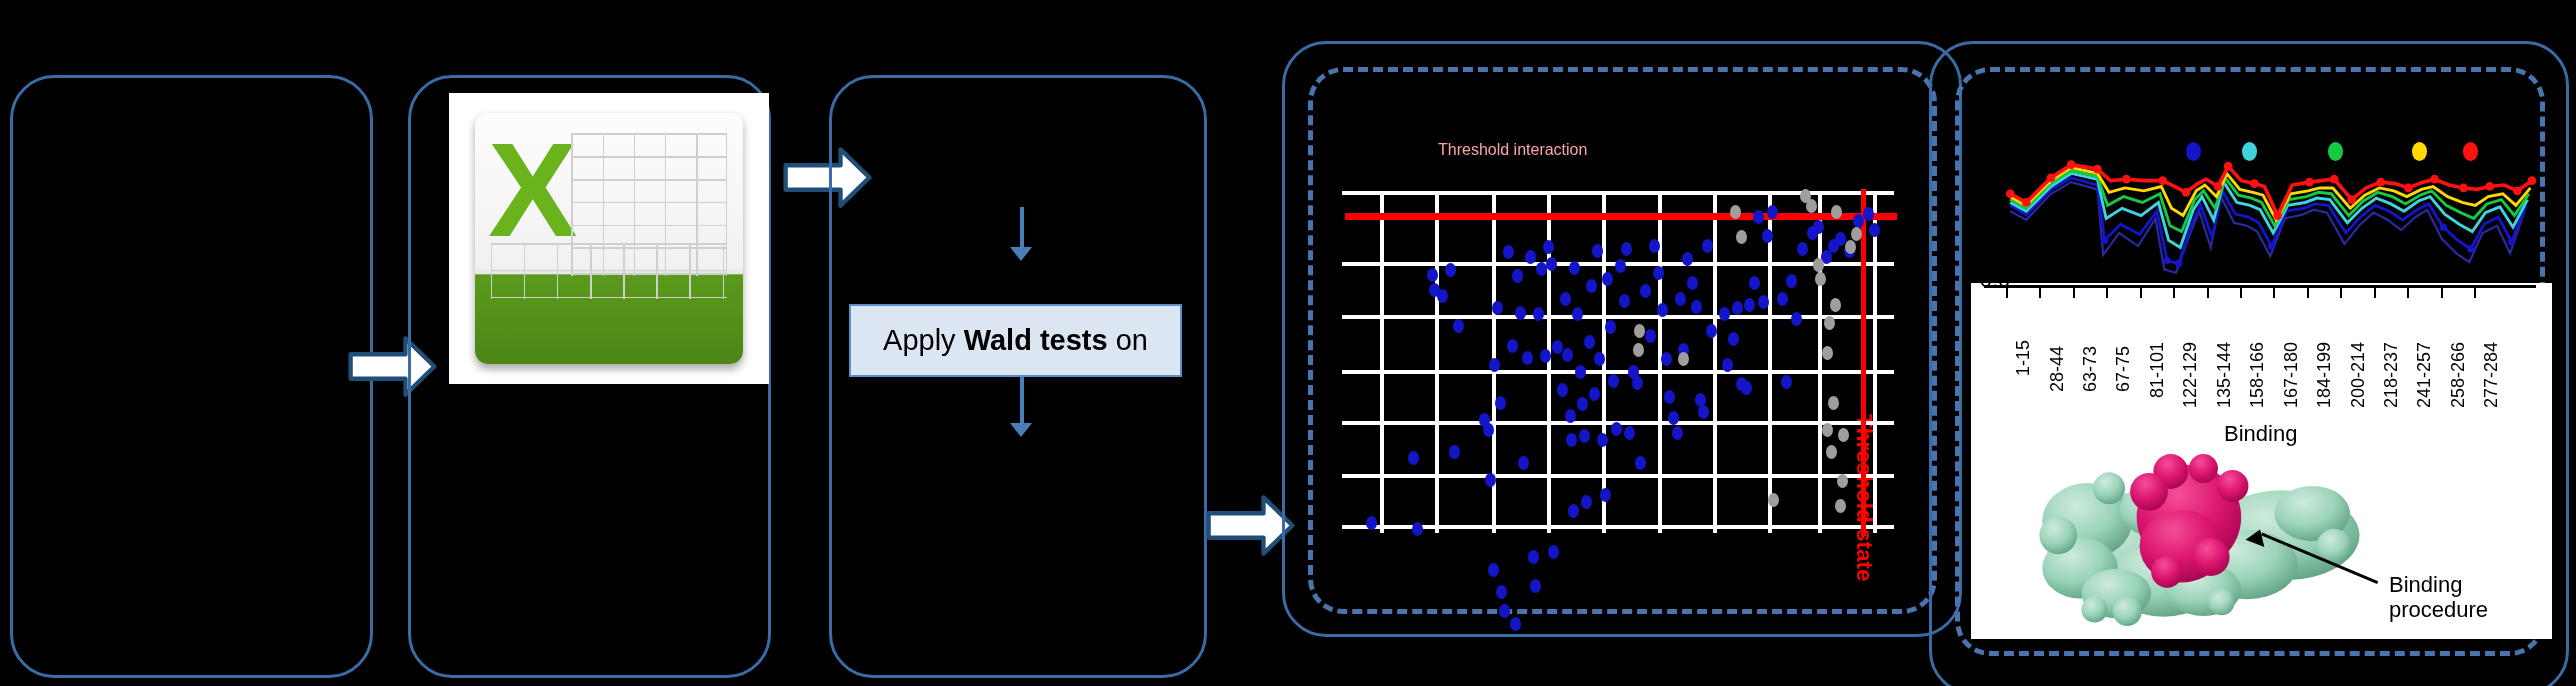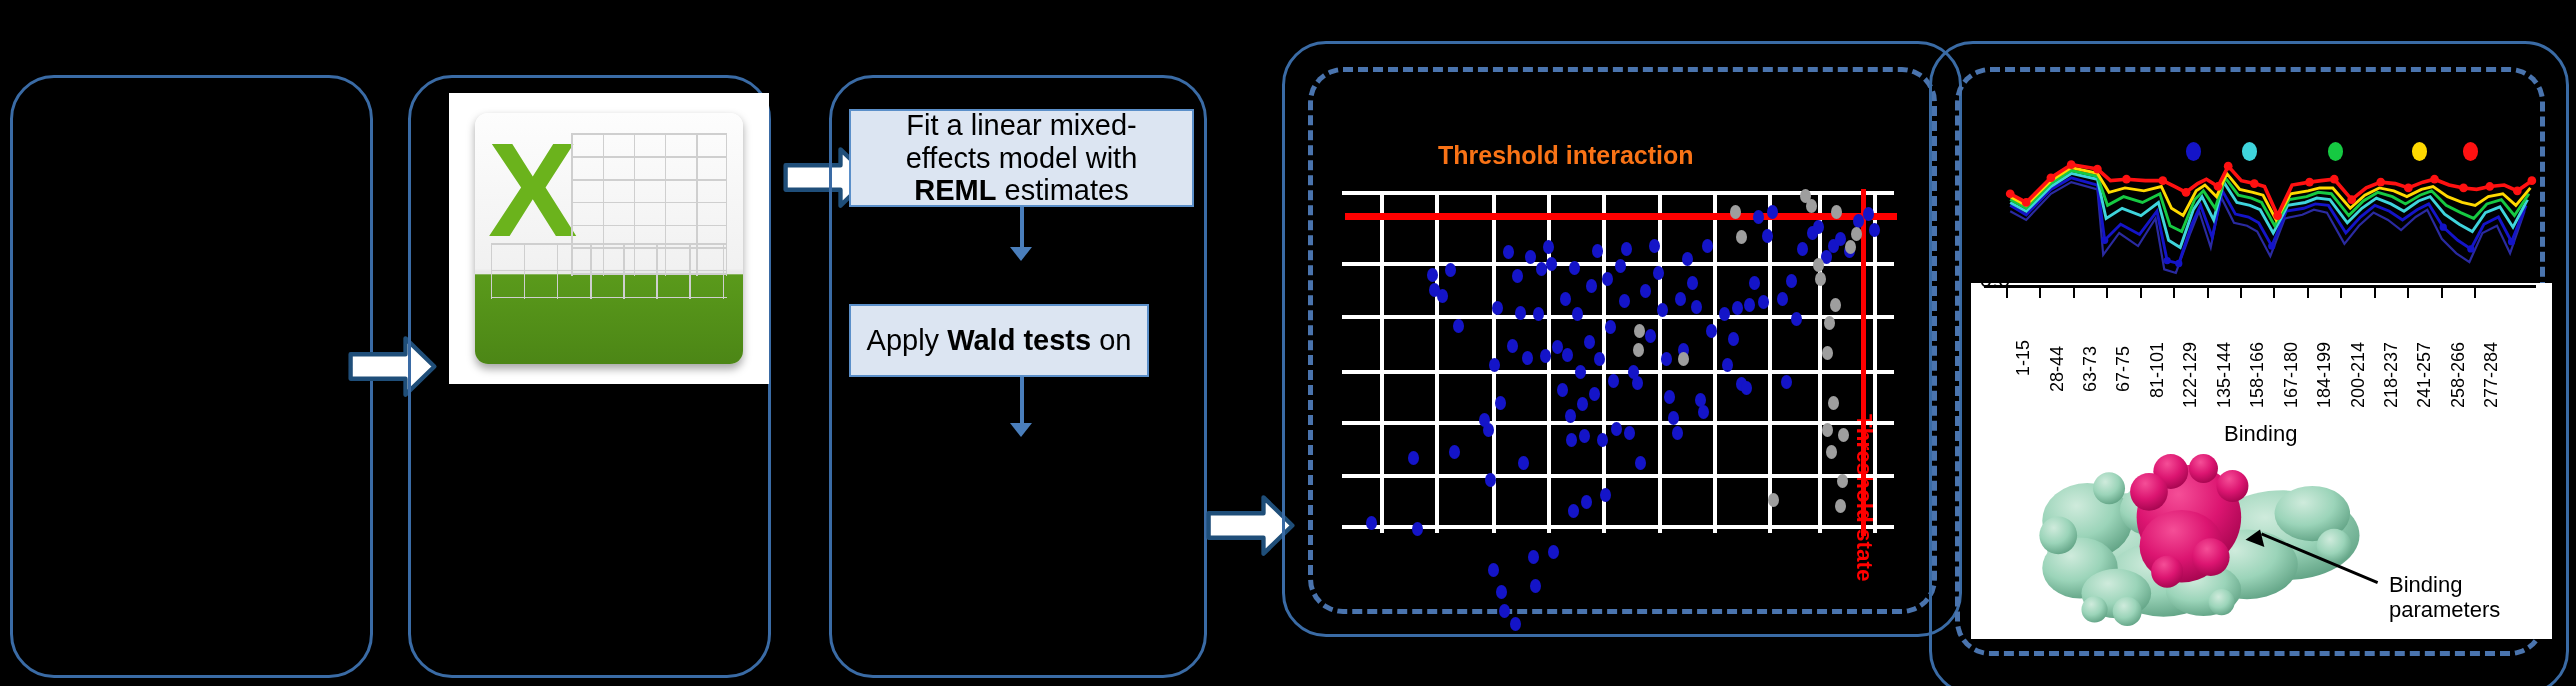--- a/index.html
+++ b/index.html
@@ -34,21 +34,21 @@
   
   .pbox{position:absolute;background:#DCE5F2;border:2.2px solid #5B8FC9;box-sizing:border-box;
      display:flex;align-items:center;justify-content:center;text-align:center;
      color:#000;font-size:29px;line-height:1.12;padding:4.4px 5.8px;}
   .pbox b{font-weight:bold;}
   .vconn{position:absolute;background:#4A7EBB;width:3.6px;}
   .vtri{position:absolute;width:0;height:0;border-left:11.6px solid transparent;border-right:11.6px solid transparent;border-top:14.5px solid #4A7EBB;}
 
   
   .scatter{position:absolute;background:#000;}
-  .sc-title{position:absolute;color:#f97316;font-weight:bold;font-size:25px;white-space:nowrap;}
+  .sc-title{position:absolute;color:#fca5a5;font-weight:normal;font-size:16px;white-space:nowrap;}
   .sc-vtitle{position:absolute;color:#FF0000;font-weight:bold;font-size:22.5px;white-space:nowrap;
      transform:rotate(90deg);transform-origin:left top;}
   .sc-grid{position:absolute;background:#fff;}
   .sc-red{position:absolute;background:#FF0000;}
   .dot{position:absolute;border-radius:50%;}
 
   
   .pept{position:absolute;}
   .pept svg{display:block;}
   .legend-dot{position:absolute;border-radius:50%;}
@@ -112,32 +112,25 @@
   </div>
 
   <div class="arrow" style="left:784px;top:145px;width:87px;height:65px;">
     <svg width="87" height="65" viewBox="0 0 120 90">
       <path d="M2 28 L78 28 L78 6 L118 45 L78 84 L78 62 L2 62 Z" fill="#FFFFFF" stroke="#1F4E79" stroke-width="6" stroke-linejoin="round"></path>
     </svg>
   </div>
 
   <div class="panel" style="left:829px;top:75px;width:378px;height:603px;"></div>
 
-  <div class="pbox" style="left:849px;top:109px;width:345px;height:98px;">
-    <div>
-      <span>Fit a linear mixed-</span><br>
-      <span>effects model with</span><br>
-      <b>REML</b><span> estimates</span>
-    </div>
-  </div>
 
   <div class="vconn" style="left:1020px;top:207px;height:44px;"></div>
   <div class="vtri" style="left:1010px;top:247px;"></div>
 
-  <div class="pbox" style="left:849px;top:304px;width:300px;height:73px;">
+  <div class="pbox" style="left:849px;top:304px;width:333px;height:73px;">
     <div>
       <span>Apply </span><b>Wald tests</b><span> on</span><br>
     </div>
   </div>
 
   <div class="vconn" style="left:1020px;top:377px;height:49px;"></div>
   <div class="vtri" style="left:1010px;top:423px;"></div>
 
 
   <div class="arrow" style="left:1207px;top:493px;width:87px;height:65px;">
@@ -459,18 +452,18 @@
         <circle cx="270" cy="180" r="22" fill="url(#gPink)"></circle>
       </g>
       <g>
         <line x1="560" y1="195" x2="400" y2="128" stroke="#000" stroke-width="4"></line>
         <polygon points="398,122 378,136 404,146" fill="#000"></polygon>
       </g>
     </svg>
 
     <div class="bind-label" style="left:418px;top:289px;">
       <div>Binding</div>
-      <div>parameters</div>
+      <div>procedure</div>
     </div>
   </div>
 
 </div>
 
 
 </body></html>

